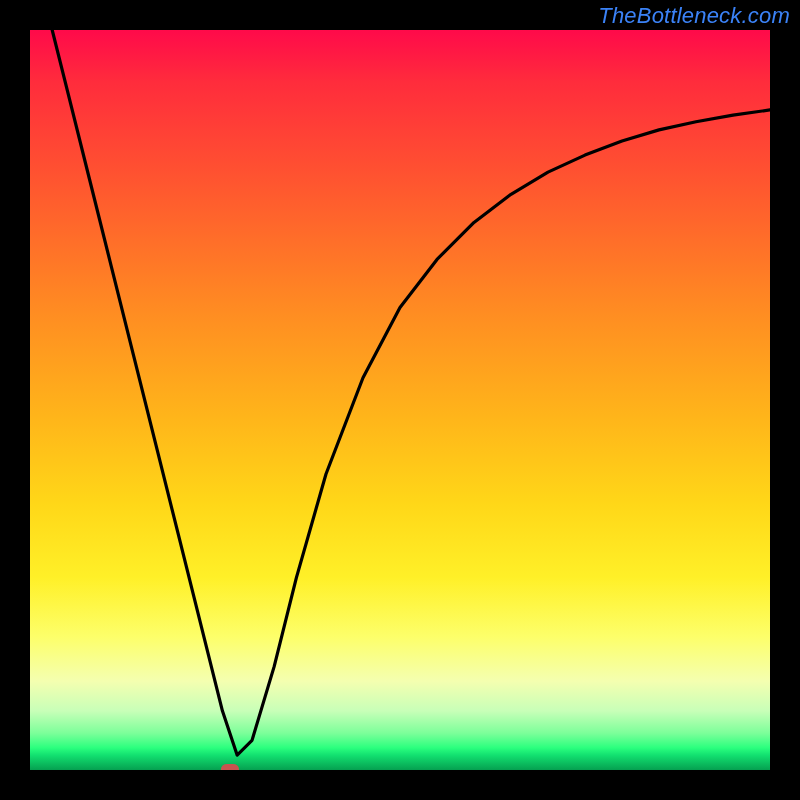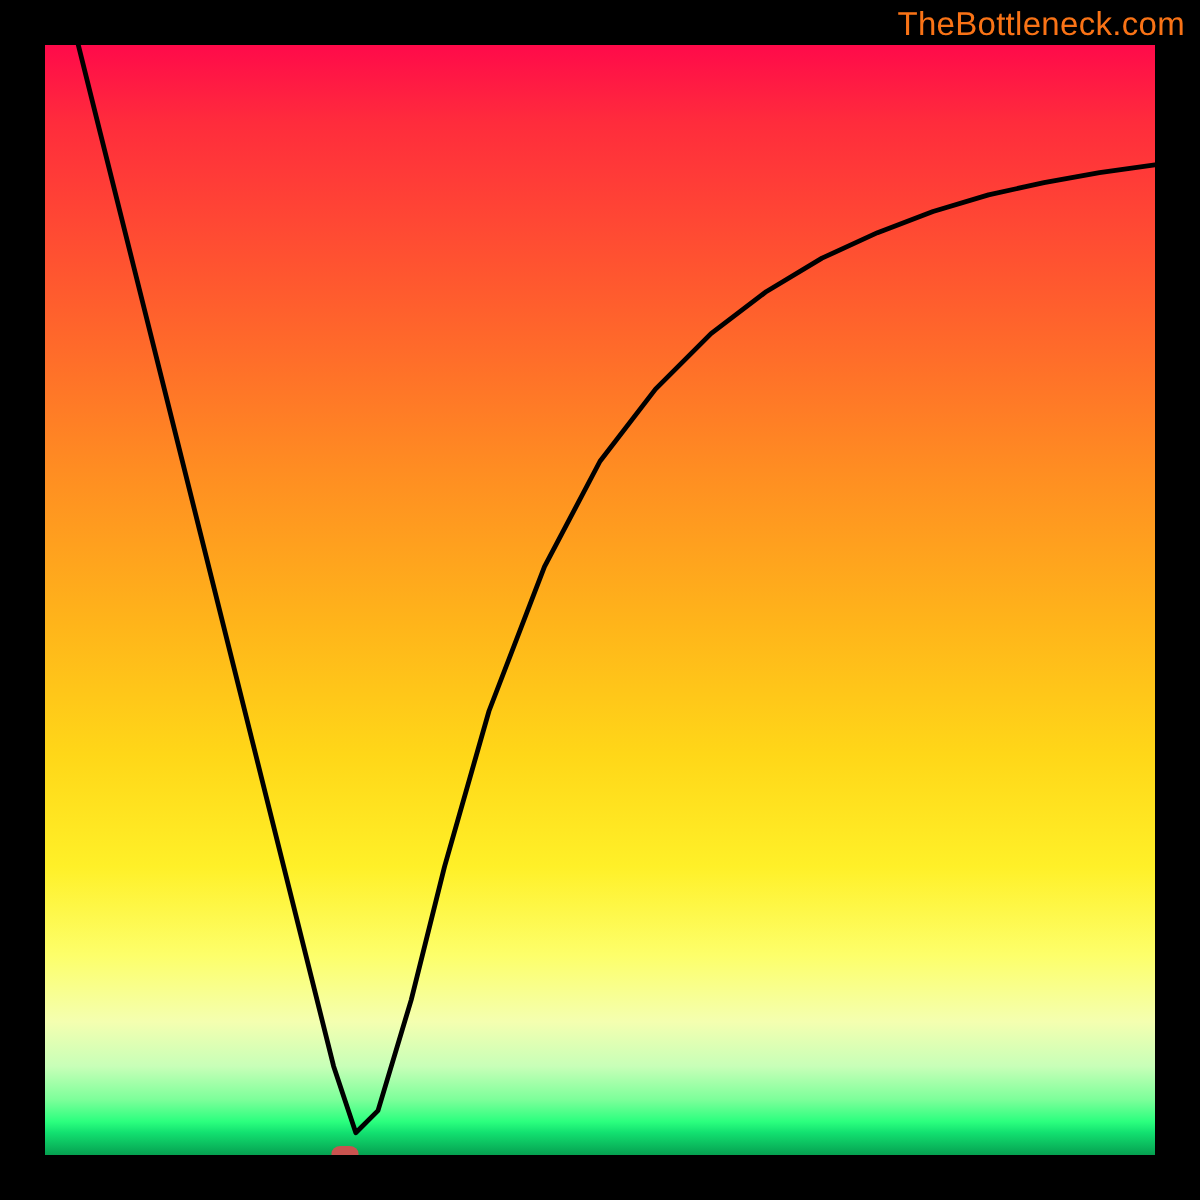--- a/index.html
+++ b/index.html
@@ -65,24 +65,25 @@
     width: 18px;
     height: 12px;
     border-radius: 6px / 5px;
     background: #c9534f;
     transform: translate(-50%, -50%);
   }
   .watermark {
     position: absolute;
     top: 3px;
     right: 10px;
-    color: #f97316;
+    color: #3b82f6;
     font-size: 22px;
     font-weight: 500;
     letter-spacing: 0.2px;
+    font-style: italic;
   }
 </style>
 </head>
 <body>
 
 <div class="frame">
 
   <div class="watermark">TheBottleneck.com</div>
 
   <div class="plot-area">

